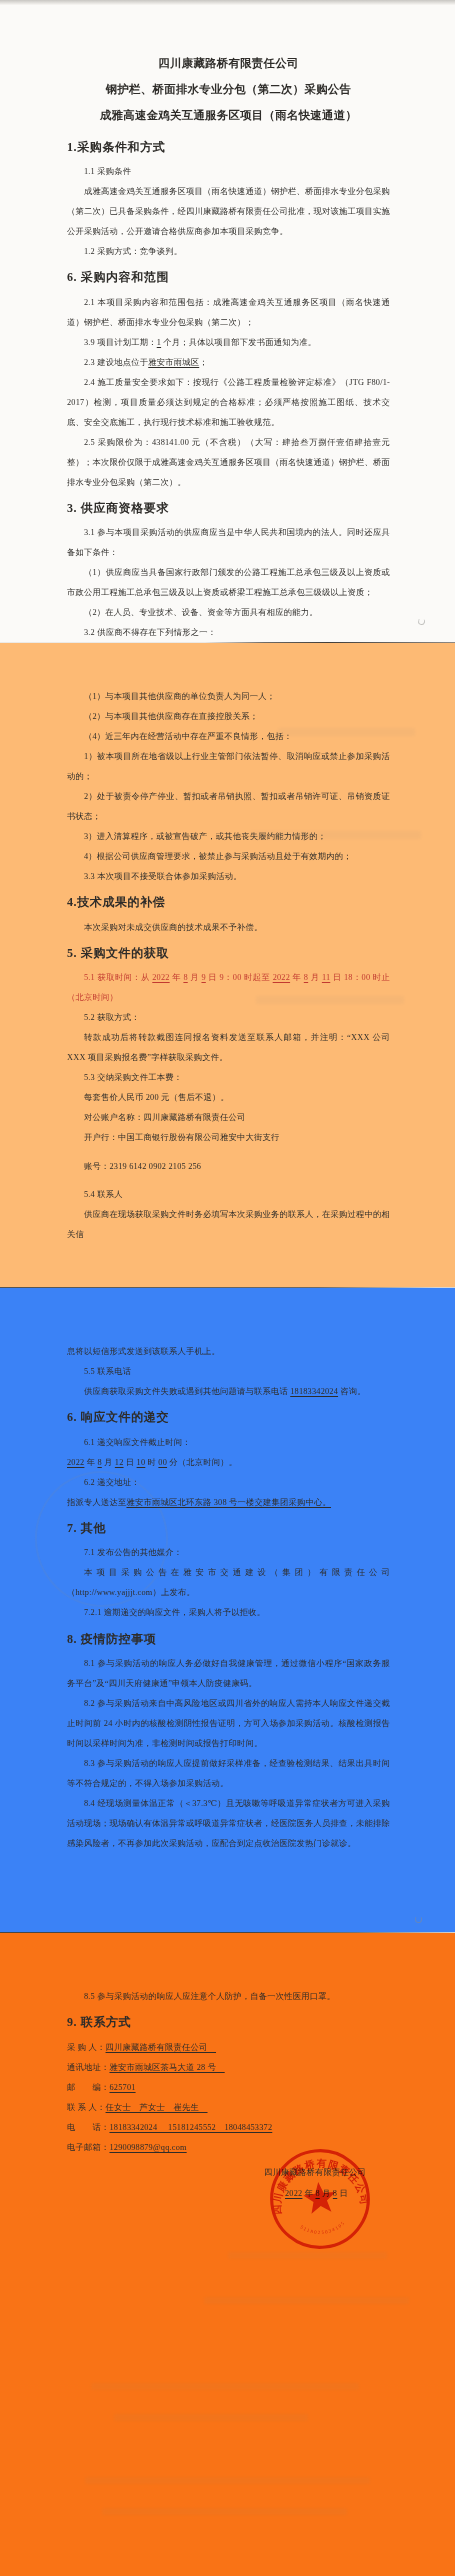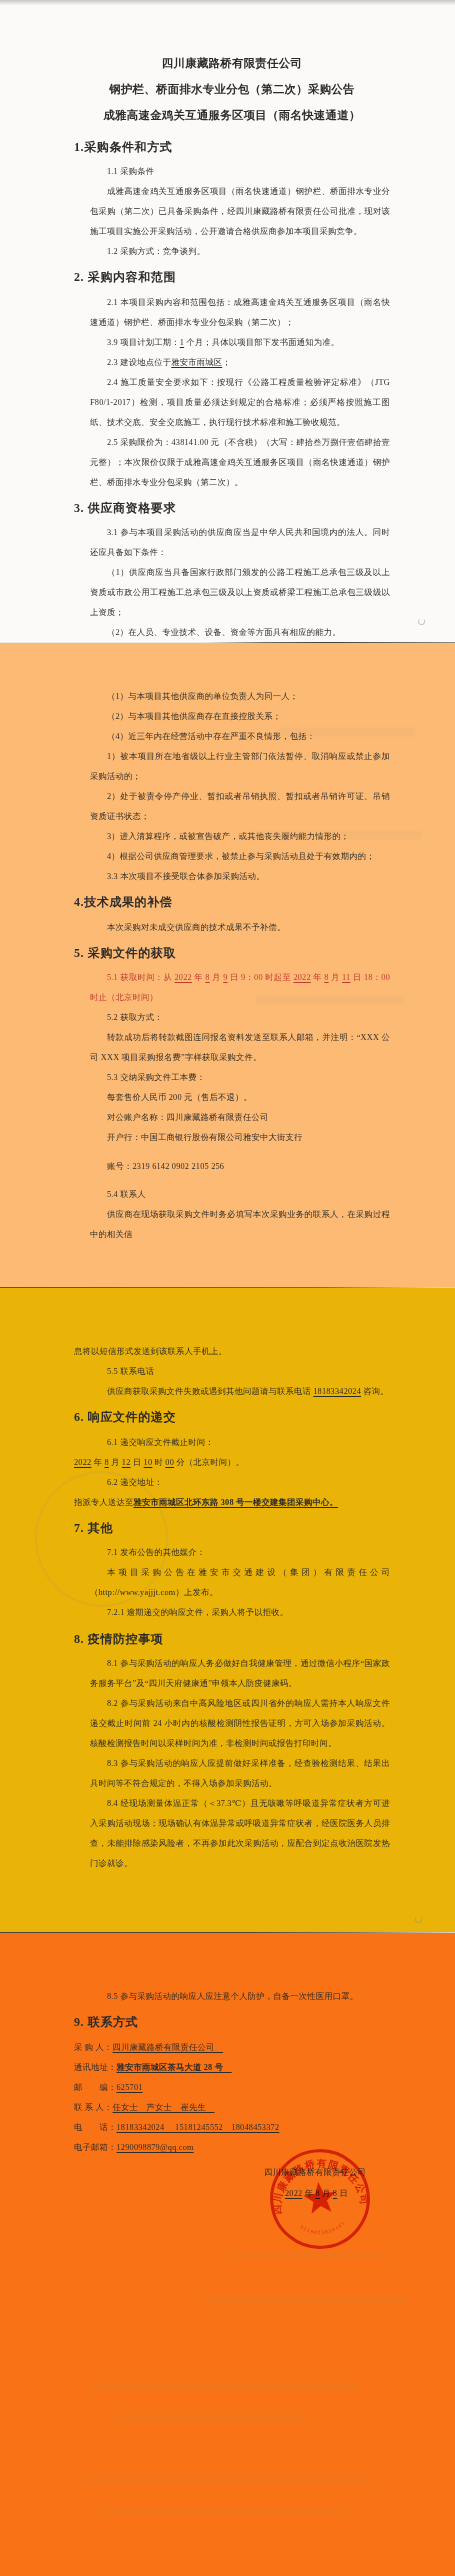--- a/index.html
+++ b/index.html
@@ -1,40 +1,40 @@
 <!DOCTYPE html>
 <html style="font-size:9px"><head>
 <meta charset="utf-8">
 <style>
   html,body{margin:0;padding:0;background:#ffffff;}
   #doc{position:relative;width:455px;height:2576px;margin:0;
        font-family:"Liberation Serif","DejaVu Serif",serif;color:#2e2c29;}
-  .page{position:relative;width:455px;overflow:hidden;box-sizing:border-box;padding-left:7px;}
+  .page{position:relative;width:455px;overflow:hidden;box-sizing:border-box;}
   .page-inner{position:relative;box-sizing:border-box;padding-left:67px;padding-right:65px;}
   #page-1{height:643px;background:#fbfaf8;}
   #page-2{height:645px;background:#fdba74;}
-  #page-3{height:645px;background:#eab308;}
+  #page-3{height:645px;background:#3b82f6;}
   #page-4{height:643px;background:#f97316;}
   #page-1 .page-inner{padding-top:50px;}
   #page-2 .page-inner{padding-top:44px;}
   #page-3 .page-inner{padding-top:54px;}
   #page-4 .page-inner{padding-top:54px;}
   #page-1::before{content:"";position:absolute;top:0;left:0;right:0;height:4.6px;
       background:linear-gradient(180deg,#c8c6c2,#f4f2ef 90%);}
   #page-1::after,#page-2::after,#page-3::after{content:"";position:absolute;bottom:0;left:0;right:0;height:1.1px;}
   #page-1::after{background:linear-gradient(90deg,#eceae6 0 45%,#6f6b66 58%,#413e3a 72%,#8d8984 100%);}
   #page-2::after{background:linear-gradient(90deg,#57544f,#6e6a65 70%,#d9d6d1 96%);}
   #page-3::after{background:linear-gradient(90deg,#4a4743 0 55%,#77736e 78%,#d9d5d0 100%);}
   .title{font-size:11.4px;font-weight:bold;text-align:center;line-height:26px;letter-spacing:0.3px;}
   .h1{font-size:12px;font-weight:bold;line-height:17px;margin:7.4px 0 6.3px;letter-spacing:0.6px;}
   .p{font-size:8.3px;line-height:20px;text-align:justify;letter-spacing:0.2px;}
-  .indent{text-indent:17px;margin-left:16px;}
+  .indent{text-indent:17px;}
   .red{color:#c23a30;}
   .u{text-decoration:underline;text-underline-offset:2.3px;text-decoration-thickness:0.6px;}
-  .b{font-weight:bold;}
+  .b{font-weight:normal;}
   .right{text-align:right;}
   .gap{width:100%;}
   .scan-mark{position:absolute;width:5.1px;height:5.1px;border:0.9px solid #8b8b88;border-top:none;
       border-radius:0 0 5.1px 5.1px;opacity:.5;}
   #mark-p1{right:30px;bottom:18px;transform:rotate(8deg);}
   #mark-p3{right:33px;bottom:10.2px;transform:rotate(4deg);}
   .ghost-stamp{position:absolute;left:35px;top:183px;width:129px;height:132px;
       border:2.3px solid #8f8d89;border-radius:50%;opacity:.12;transform:rotate(-12deg);}
   .ghost{position:absolute;background:#89857b;opacity:.055;filter:blur(0.9px);border-radius:1.1px;}
   #seal{position:absolute;left:266px;top:212px;width:108px;height:108px;
@@ -48,21 +48,21 @@
   <div class="page" id="page-1">
     <div class="page-inner">
         <div class="title"><span>四川康藏路桥有限责任公司</span></div>
         <div class="title"><span>钢护栏、桥面排水专业分包（第二次）采购公告</span></div>
         <div class="title"><span>成雅高速金鸡关互通服务区项目（雨名快速通道）</span></div>
         <div class="gap" style="height: 3.4px;"></div>
         <div class="h1"><span>1.采购条件和方式</span></div>
         <div class="p indent"><span>1.1 采购条件</span></div>
         <div class="p indent"><span>成雅高速金鸡关互通服务区项目（雨名快速通道）钢护栏、桥面排水专业分包采购（第二次）已具备采购条件，经四川康藏路桥有限责任公司批准，现对该施工项目实施公开采购活动，公开邀请合格供应商参加本项目采购竞争。</span></div>
         <div class="p indent"><span>1.2 采购方式：竞争谈判。</span></div>
-        <div class="h1"><span>2. 采购内容和范围</span></div>
+        <div class="h1"><span>6. 采购内容和范围</span></div>
         <div class="p indent"><span>2.1 本项目采购内容和范围包括：成雅高速金鸡关互通服务区项目（雨名快速通道）钢护栏、桥面排水专业分包采购（第二次）；</span></div>
         <div class="p indent"><span>3.9 项目计划工期：</span><span class="u">1</span><span> 个月；具体以项目部下发书面通知为准。</span></div>
         <div class="p indent"><span>2.3 建设地点位于</span><span class="u">雅安市雨城区</span><span>；</span></div>
         <div class="p indent"><span>2.4 施工质量安全要求如下：按现行《公路工程质量检验评定标准》（JTG F80/1-2017）检测，项目质量必须达到规定的合格标准；必须严格按照施工图纸、技术交底、安全交底施工，执行现行技术标准和施工验收规范。</span></div>
         <div class="p indent"><span>2.5 采购限价为：438141.00 元（不含税）（大写：肆拾叁万捌仟壹佰肆拾壹元整）；本次限价仅限于成雅高速金鸡关互通服务区项目（雨名快速通道）钢护栏、桥面排水专业分包采购（第二次）。</span></div>
         <div class="h1"><span>3. 供应商资格要求</span></div>
         <div class="p indent"><span>3.1 参与本项目采购活动的供应商应当是中华人民共和国境内的法人。同时还应具备如下条件：</span></div>
         <div class="p indent"><span>（1）供应商应当具备国家行政部门颁发的公路工程施工总承包三级及以上资质或市政公用工程施工总承包三级及以上资质或桥梁工程施工总承包三级级以上资质；</span></div>
         <div class="p indent"><span>（2）在人员、专业技术、设备、资金等方面具有相应的能力。</span></div>
         <div class="p indent"><span>3.2 供应商不得存在下列情形之一：</span></div>

